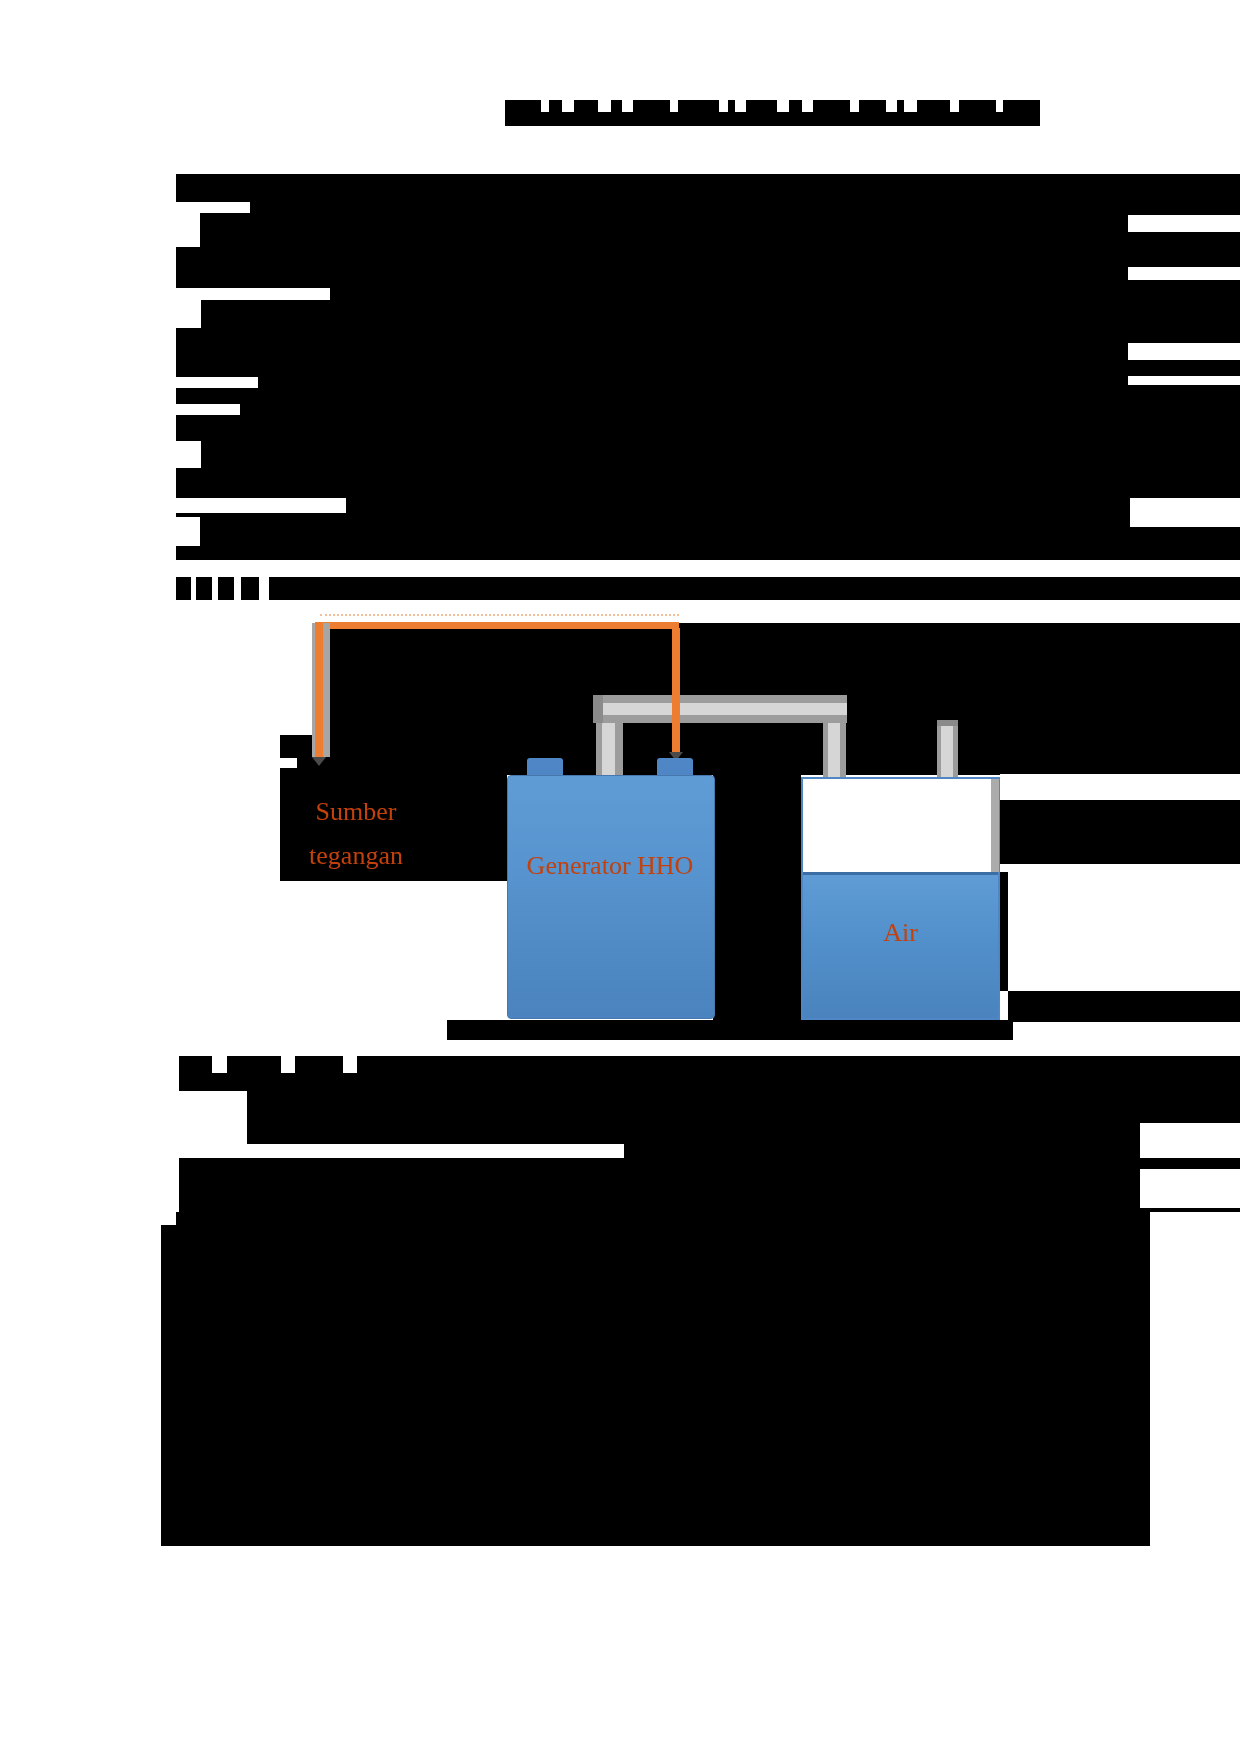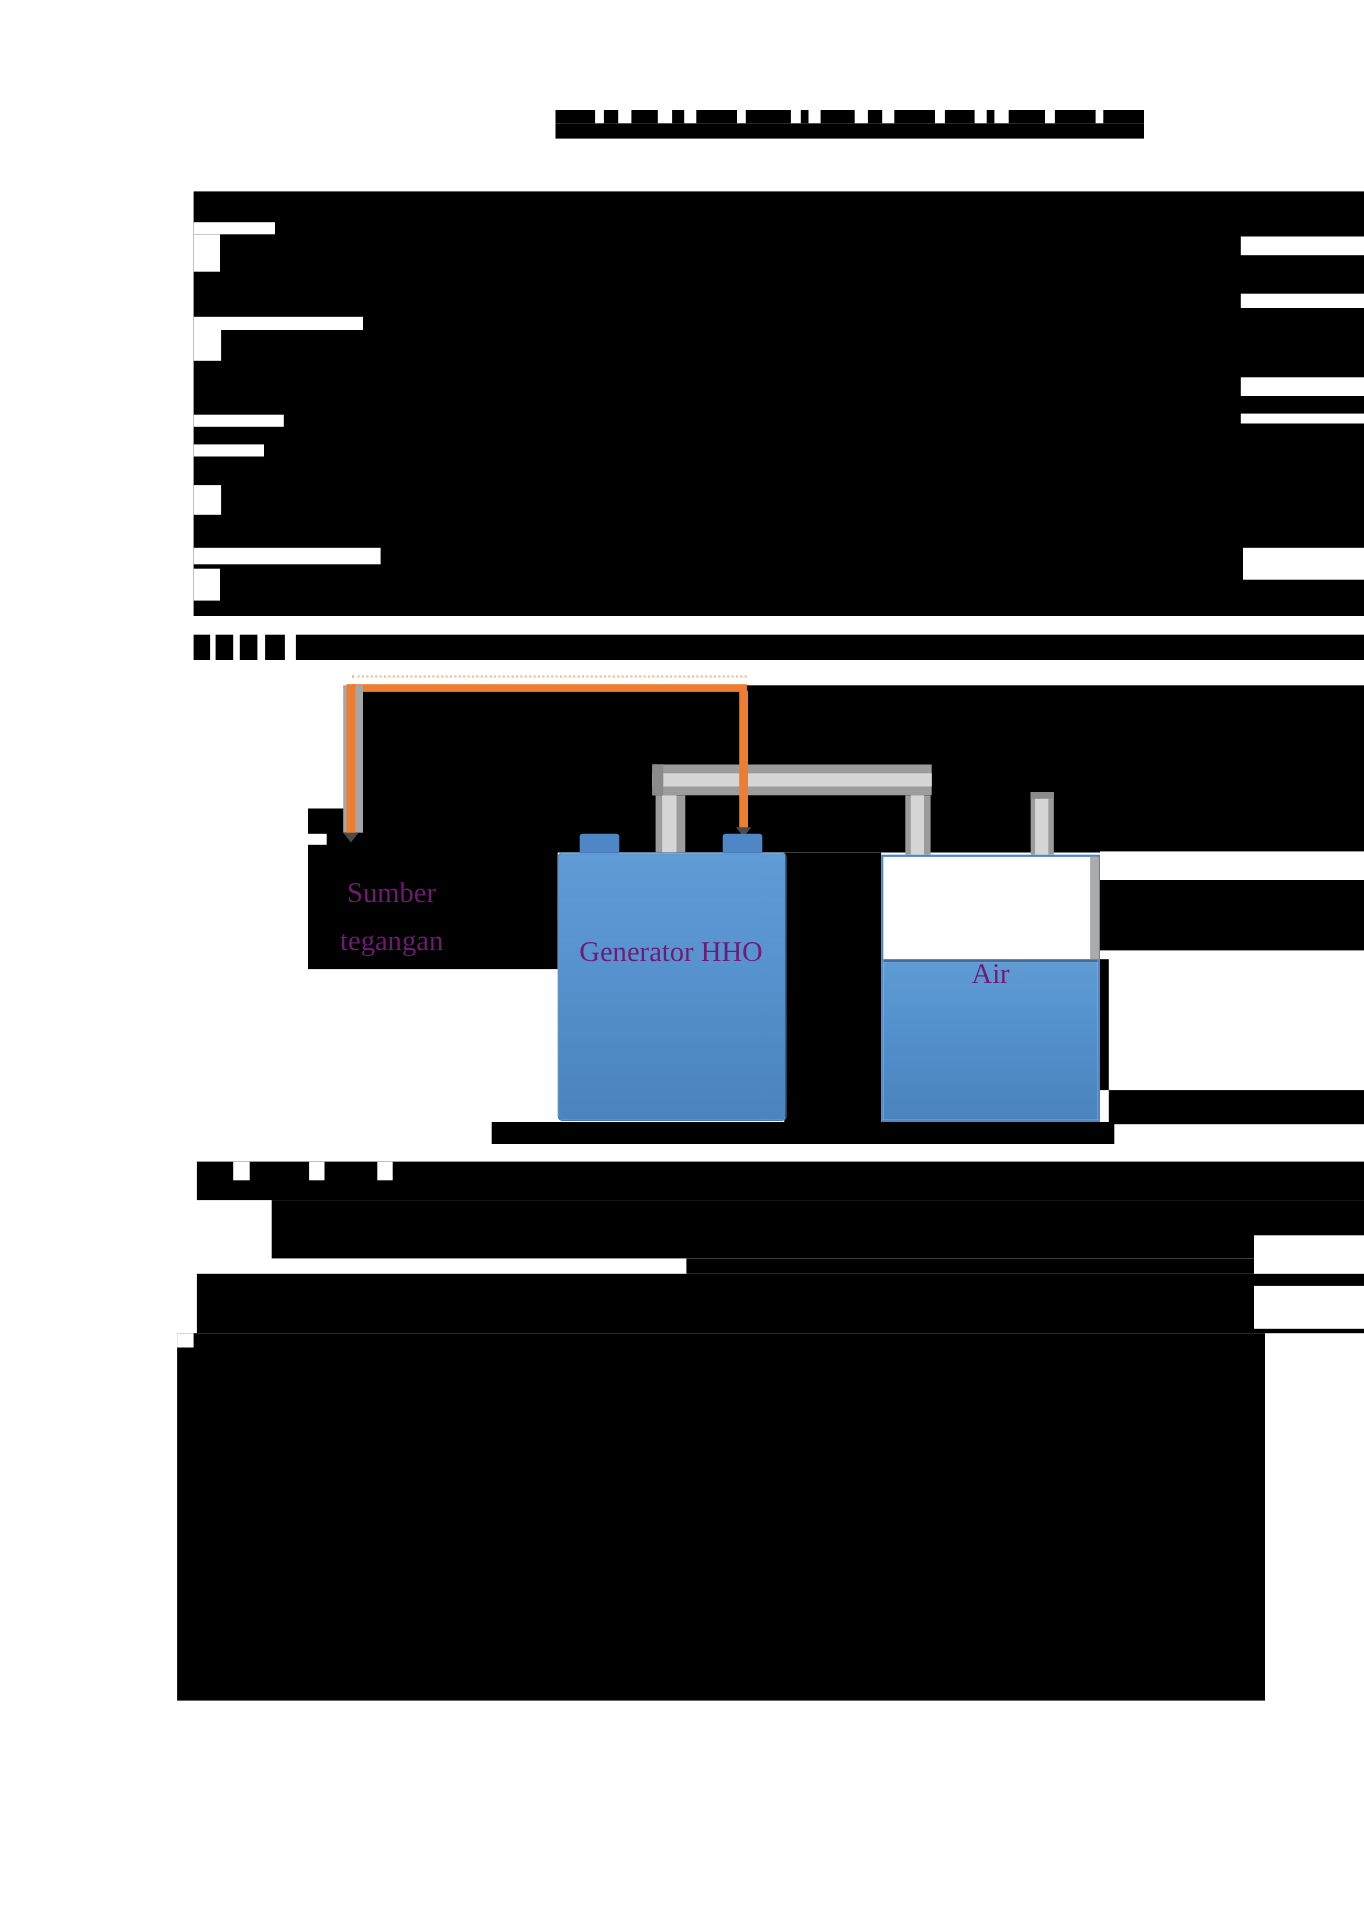--- a/index.html
+++ b/index.html
@@ -1,20 +1,20 @@
 <!DOCTYPE html>
 <html><head>
 <meta charset="utf-8">
 <style>
   html,body{margin:0;padding:0;background:#ffffff;}
   .page{position:relative;width:1240px;height:1754px;background:#ffffff;overflow:hidden;
         font-family:"Liberation Serif", serif;}
   .bar{position:absolute;}
   .fig{position:absolute;}
-  .lbl{position:absolute;color:#701a75;font-size:26px;line-height:30px;text-align:center;
+  .lbl{position:absolute;color:#c2410c;font-size:26px;line-height:30px;text-align:center;
        font-family:"Liberation Serif", serif;}
   .dotted-guide{position:absolute;height:0;border-top:2px dotted rgba(237,125,49,.5);}
   .tube{position:absolute;background:#9c9c9c;}
   .tube-hl{position:absolute;background:#d6d6d6;}
   .cap{position:absolute;background:#8a8a8a;}
   .tip{position:absolute;width:0;height:0;border-left:7px solid transparent;
        border-right:7px solid transparent;border-top:9px solid #4a4a4a;}
   .genbox{position:absolute;border-radius:4px;border:1px solid #4678ad;
           background:linear-gradient(180deg,#5f9cd6 0%,#5793ce 40%,#4a83bd 100%);}
   .tab{position:absolute;border-radius:3px 3px 0 0;background:#4f86c6;}
@@ -121,16 +121,16 @@
     </div>
 
     <div class="tab" style="left:527px;top:758px;width:36px;height:18px;"></div>
     <div class="tab" style="left:657px;top:758px;width:36px;height:18px;"></div>
     <div class="genbox" style="left:507px;top:775px;width:206px;height:242px;"></div>
     <div class="lbl" style="left:507px;top:851px;width:206px;">Generator HHO</div>
 
     <div class="containerbox" style="left:801px;top:777px;width:199px;height:243px;"></div>
     <div class="fig" style="left:991px;top:779px;width:8px;height:93px;background:#ababab;"></div>
     <div class="water" style="left:803px;top:872px;width:195px;height:146px;"></div>
-    <div class="lbl" style="left:803px;top:871px;width:195px;">Air</div>
+    <div class="lbl" style="left:803px;top:918px;width:195px;">Air</div>
   </div>
 
 </div>
 
 </body></html>

